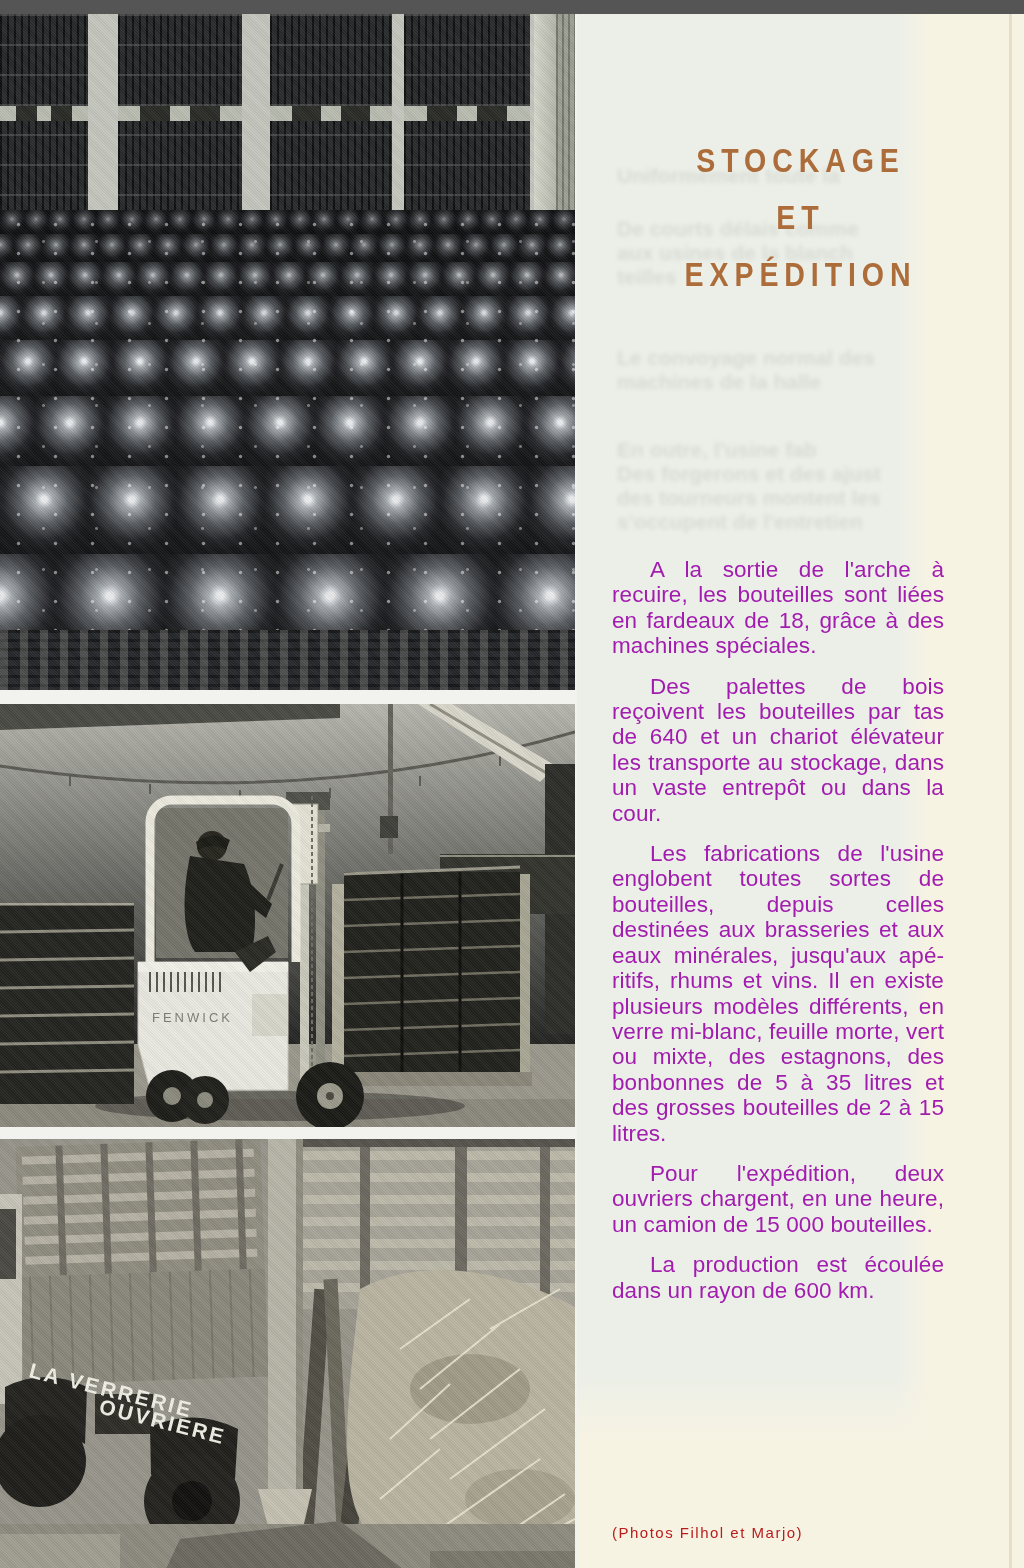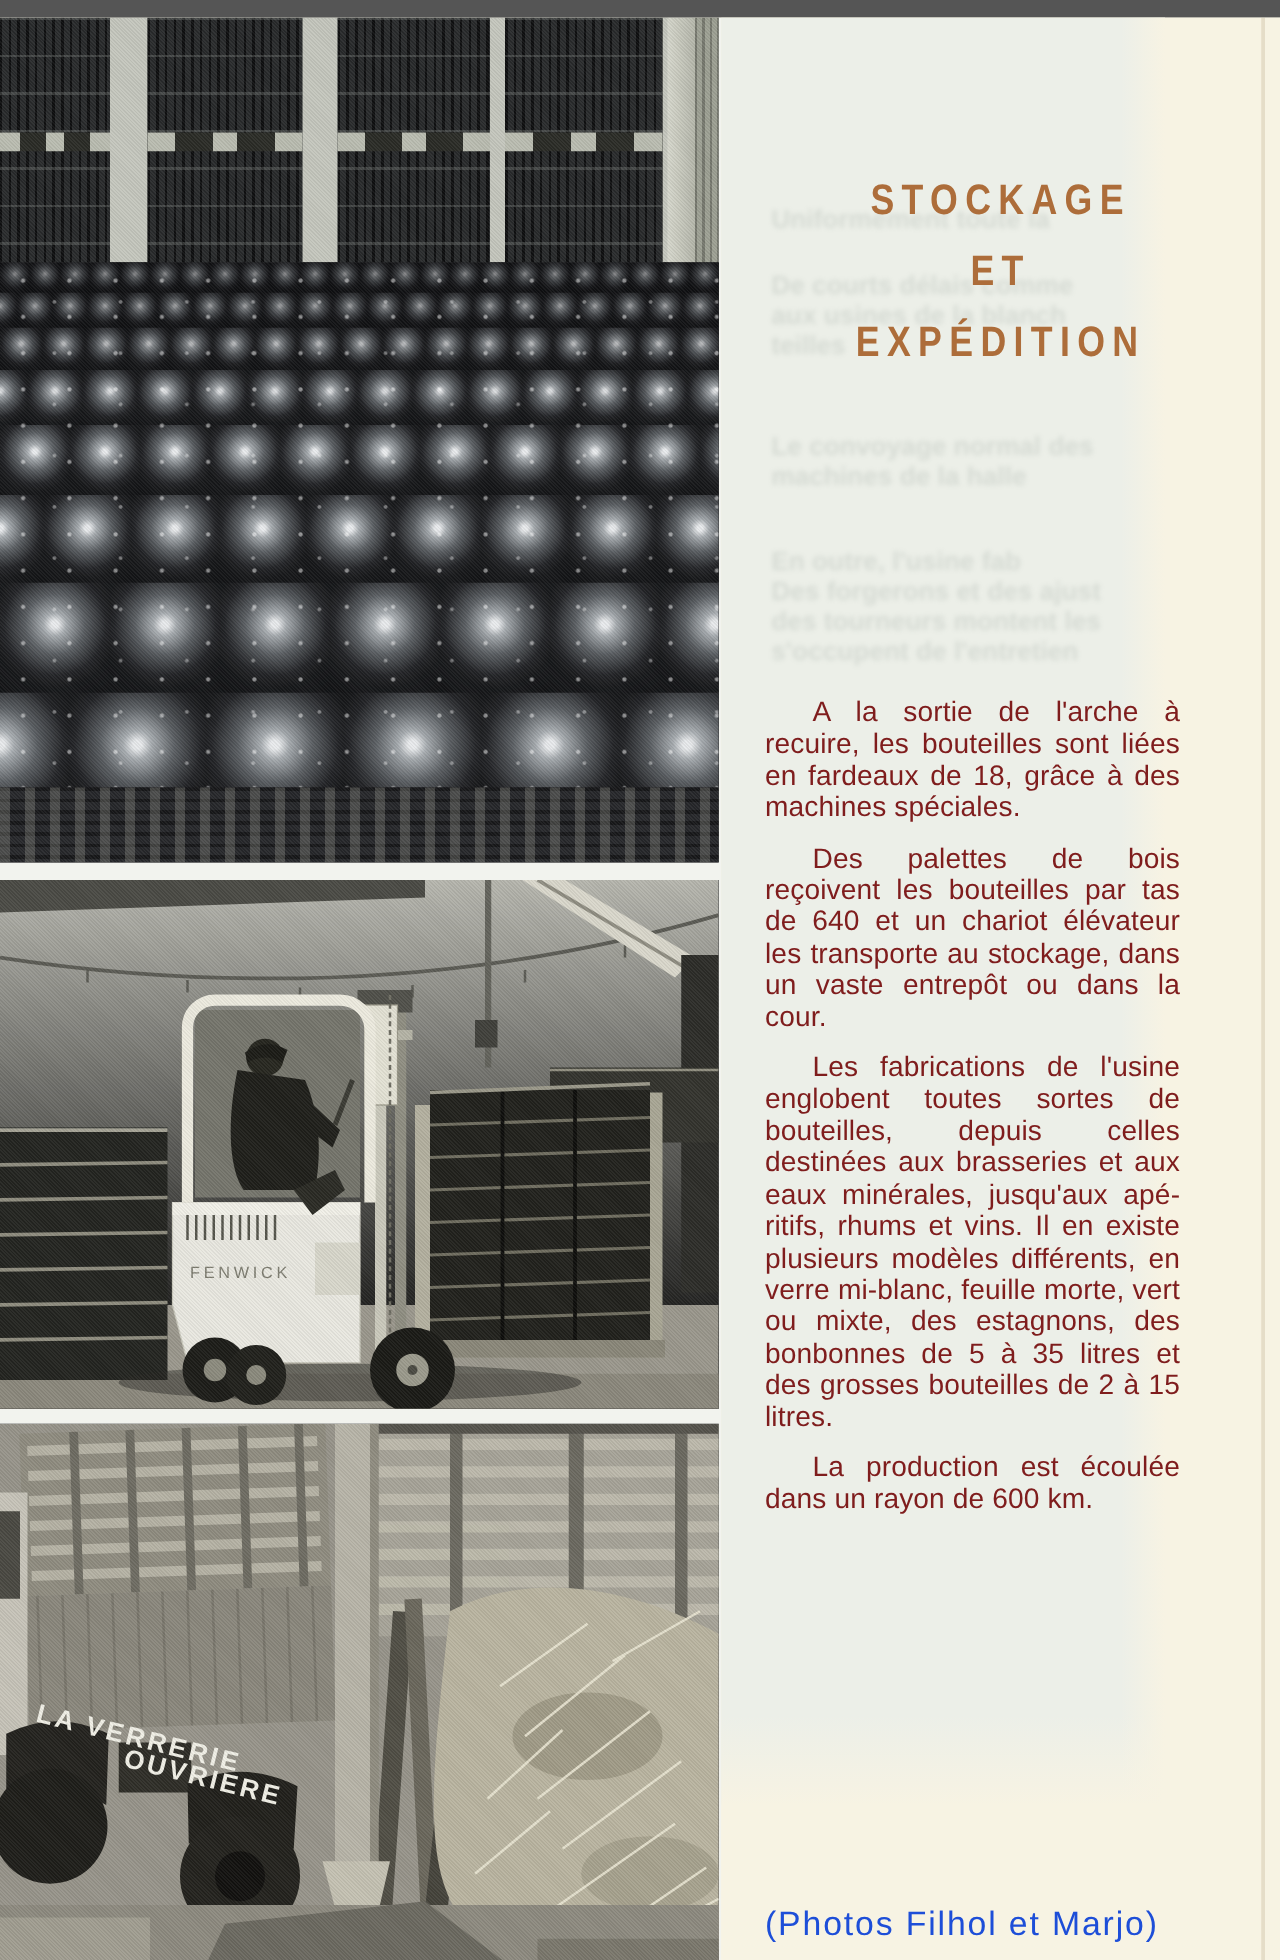--- a/index.html
+++ b/index.html
@@ -41,23 +41,23 @@
       linear-gradient(to right, rgba(247,243,227,0) 0 90%, rgba(247,243,227,1) 100%),
       linear-gradient(to bottom, rgba(247,243,227,0) 0 95%, rgba(247,243,227,1) 100%),
       #ecefe8;}
   .crease{position:absolute;left:432px;top:0;bottom:0;width:3px;background:rgba(150,120,80,.18);}
   h1.title{position:absolute;left:0;top:118px;width:100%;margin:0;text-align:center;
       color:#ad6d3a;font-size:34px;font-weight:bold;letter-spacing:7px;line-height:57px;
       transform:scaleX(.84);transform-origin:50% 0;}
   .ghost{position:absolute;left:40px;white-space:nowrap;color:#7e8b84;font-size:21px;
       filter:blur(2.3px);opacity:.20;font-weight:bold;}
   .article{position:absolute;left:35px;top:543px;width:332px;text-align:justify;
-      color:#7f1d1d;font-size:22.5px;line-height:25.4px;letter-spacing:.1px;}
+      color:#a21caf;font-size:22.5px;line-height:25.4px;letter-spacing:.1px;}
   .article p{margin:0 0 15px 0;text-indent:38px;}
-  .caption{position:absolute;left:35px;top:1510px;color:#1d4ed8;font-size:27px;letter-spacing:1.5px;}
+  .caption{position:absolute;left:35px;top:1510px;color:#b91c1c;font-size:15px;letter-spacing:1.5px;}
   svg text{font-family:"Liberation Sans",sans-serif;}
 </style>
 </head>
 <body>
 
 <div class="page">
 
   <div class="photo-col">
 
     <div class="photo" id="photo1">
@@ -326,20 +326,21 @@
     <h1 class="title">
       <div>STOCKAGE</div>
       <div>ET</div>
       <div>EXPÉDITION</div>
     </h1>
 
     <div class="article">
       <p>A la sortie de l'arche à recuire, les bouteilles sont liées en fardeaux de 18, grâce à des machines spéciales.</p>
       <p>Des palettes de bois reçoivent les bouteilles par tas de 640 et un chariot élévateur les trans­porte au stockage, dans un vaste entrepôt ou dans la cour.</p>
       <p>Les fabrications de l'usine englobent toutes sortes de bouteilles, de­puis celles destinées aux brasseries et aux eaux minérales, jusqu'aux apé­ritifs, rhums et vins. Il en existe plusieurs mo­dèles différents, en verre mi-blanc, feuille morte, vert ou mixte, des esta­gnons, des bonbonnes de 5 à 35 litres et des grosses bouteilles de 2 à 15 litres.</p>
+      <p>Pour l'expédition, deux ouvriers chargent, en une heure, un camion de 15 000 bouteilles.</p>
       <p>La production est écoulée dans un rayon de 600 km.</p>
     </div>
 
     <div class="caption">(Photos Filhol et Marjo)</div>
 
     <div class="crease"></div>
   </div>
 
 </div>
 

